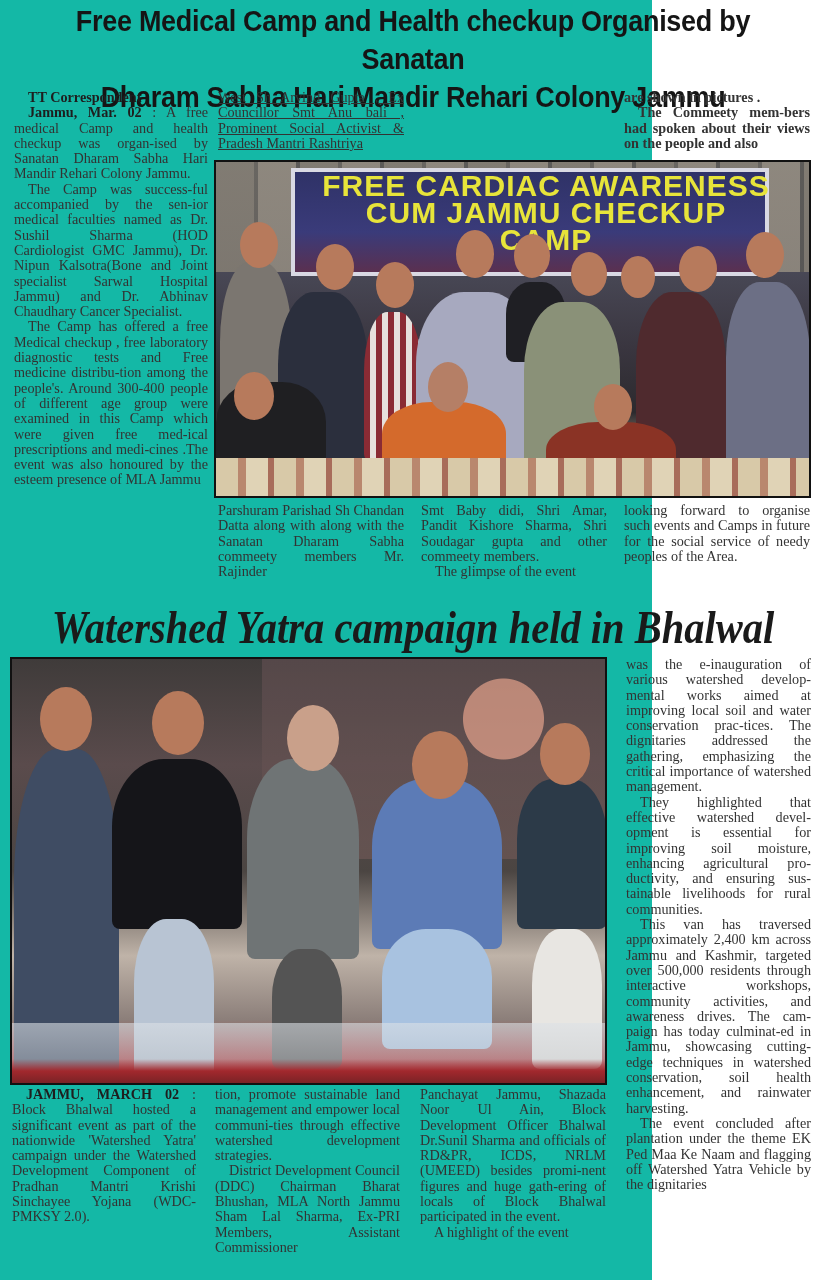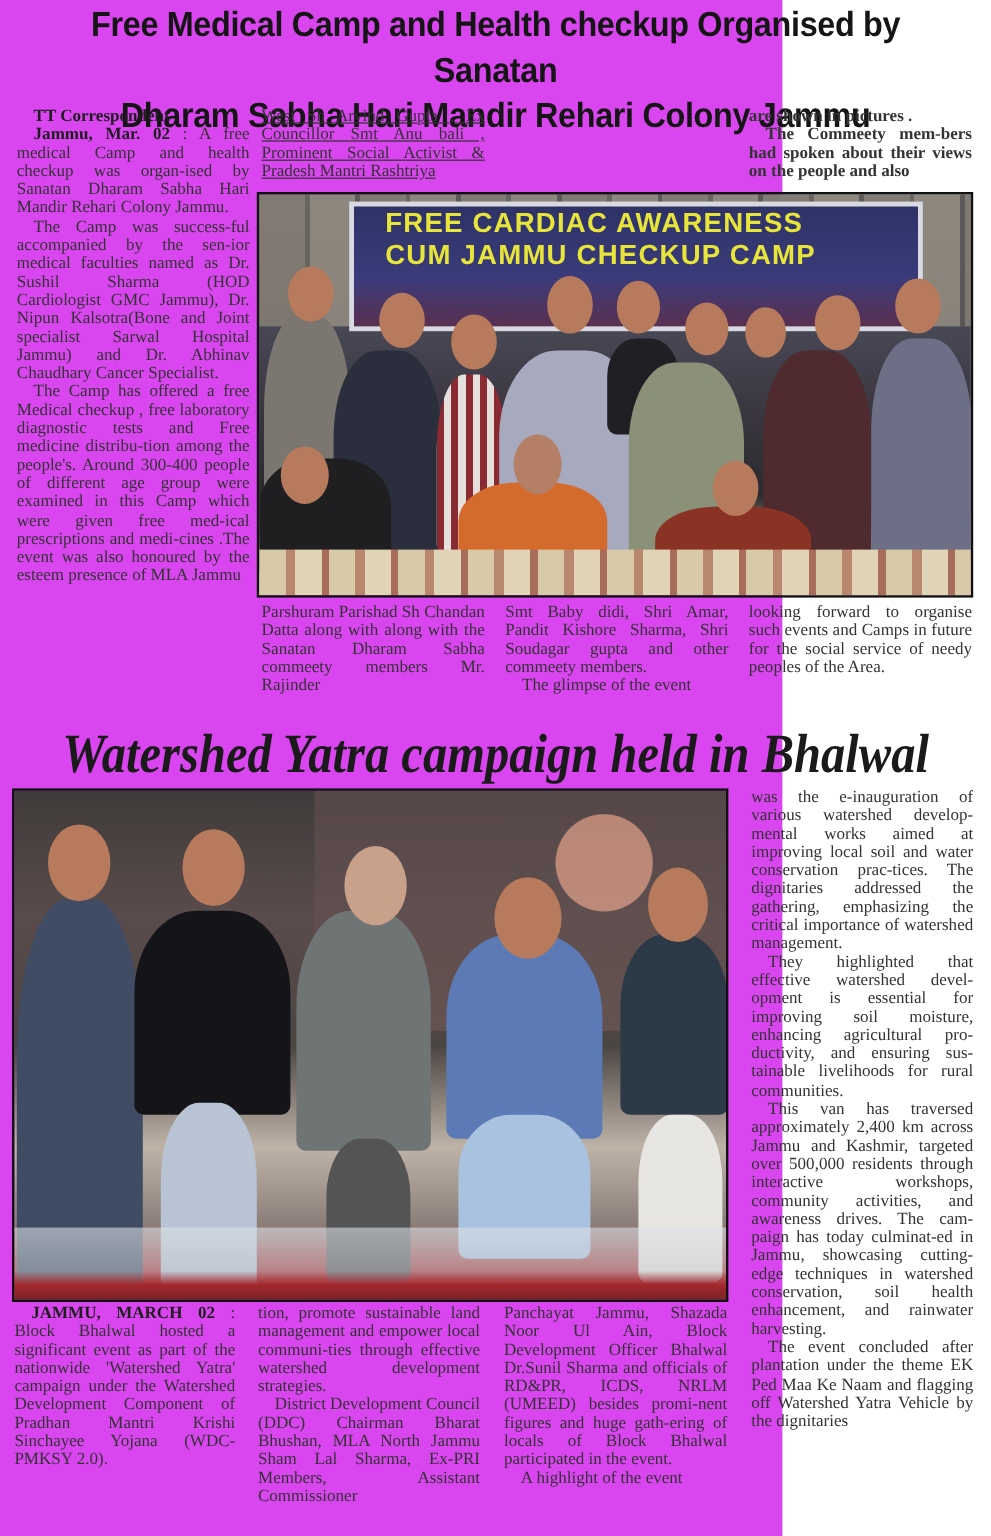--- a/index.html
+++ b/index.html
@@ -1,17 +1,17 @@
 <!DOCTYPE html>
 <html><head>
 <meta charset="utf-8">
 <style>
   html, body { margin: 0; padding: 0; background: #ffffff; }
   body { width: 826px; height: 1280px; overflow: hidden; position: relative; color: #2a2a2a; }
-  .page { position: absolute; left: 0; top: 0; width: 652px; height: 1280px; background: #d946ef; }
+  .page { position: absolute; left: 0; top: 0; width: 652px; height: 1280px; background: #14b8a6; }
 
   .headline1 {
     position: absolute; left: 0; top: 2px; width: 826px; text-align: center;
     font-family: "Liberation Sans", sans-serif; font-weight: 700;
     font-size: 29px; line-height: 38px; color: #151515;
     transform: scaleX(0.93); transform-origin: center top; letter-spacing: -0.3px;
   }
   .headline2 {
     position: absolute; left: 0; top: 604px; width: 826px; text-align: center;
     font-family: "Liberation Serif", serif; font-style: italic; font-weight: 700;
@@ -33,22 +33,22 @@
     position: absolute; border: 2px solid #111; overflow: hidden;
     box-sizing: border-box;
   }
   
   .p1 { left: 214px; top: 160px; width: 597px; height: 338px;
         background: linear-gradient(180deg, #5d5d66 0%, #4a4a58 30%, #3a3640 55%, #2c2a2e 75%, #b9a48c 88%, #d7c6a6 100%); }
   .p1 .wall { position:absolute; left:0; top:0; width:100%; height:110px;
         background: repeating-linear-gradient(90deg, #8a8376 0 38px, #6c6860 38px 42px, #9a9284 42px 80px, #5c5a55 80px 84px); opacity: .8; }
   .p1 .banner { position:absolute; left:75px; top:6px; width:470px; height:100px;
         background: linear-gradient(180deg, #2f3267 0%, #3a3b7a 60%, #5a3050 100%); border: 4px solid #d9d9e3; }
-  .p1 .banner-text { position:absolute; left:105px; top:10px; width:450px; text-align:left;
-        font-family: "Liberation Sans", sans-serif; font-weight:700; font-size: 23px; line-height: 27px;
+  .p1 .banner-text { position:absolute; left:105px; top:10px; width:450px; text-align:center;
+        font-family: "Liberation Sans", sans-serif; font-weight:700; font-size: 30px; line-height: 27px;
         color: #e7e43a; letter-spacing: 1px; }
   .p1 .people { position:absolute; left:0; top:60px; width:100%; height:250px; }
   .person { position:absolute; border-radius: 40% 40% 8px 8px; }
   .head { position:absolute; border-radius: 50%; background: #b77a5c; }
   .p1 .table { position:absolute; left:0; bottom:0; width:100%; height:38px;
         background: repeating-linear-gradient(90deg, #d8c9a8 0 22px, #b9876e 22px 30px, #e0d3b6 30px 52px, #a86c5a 52px 58px); }
 
   
   .p2 { left: 10px; top: 657px; width: 597px; height: 428px;
         background: linear-gradient(180deg, #3f3b3a 0%, #5a4b4c 25%, #4b4542 50%, #bfb3a8 70%, #8c7f7a 85%, #b3242a 97%, #7a2a2c 100%); }

